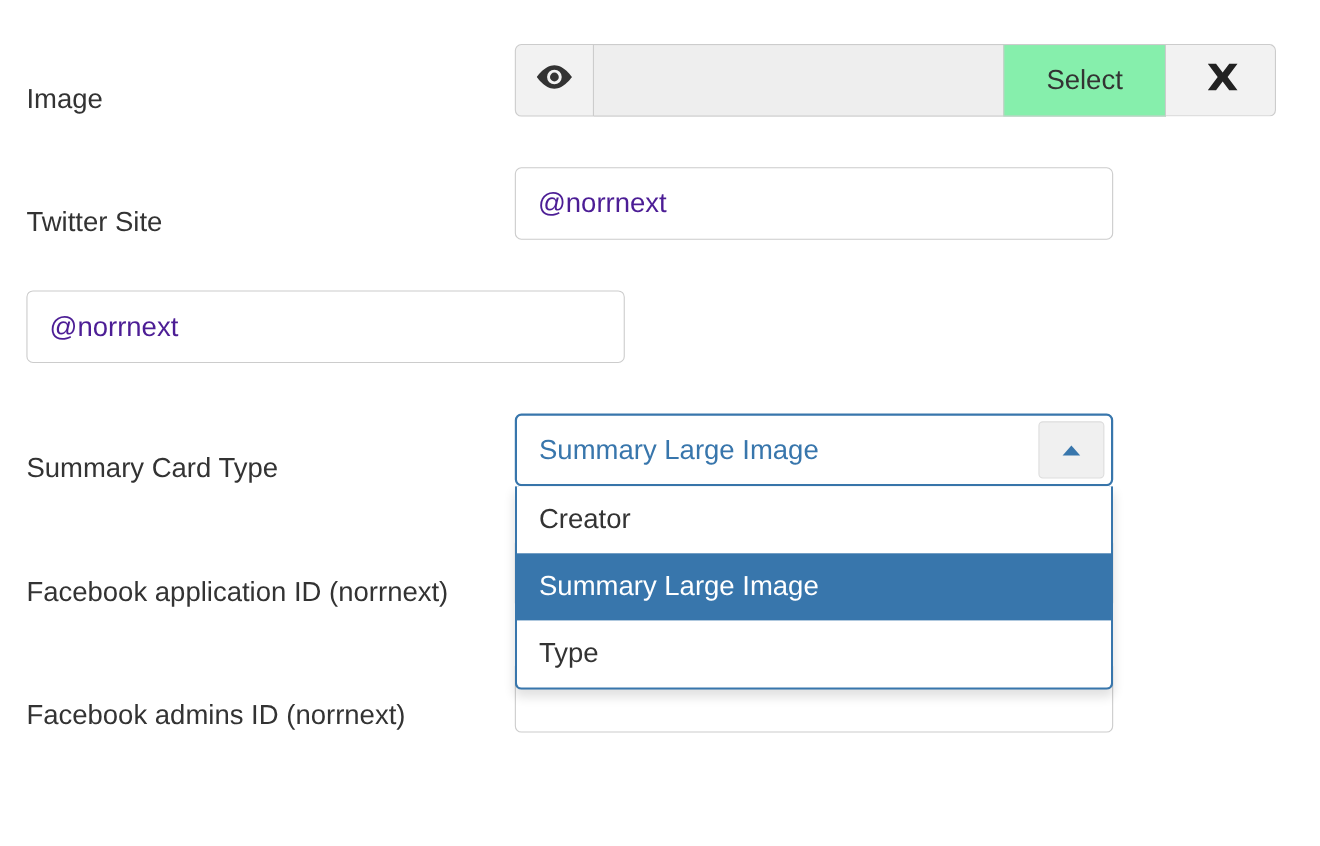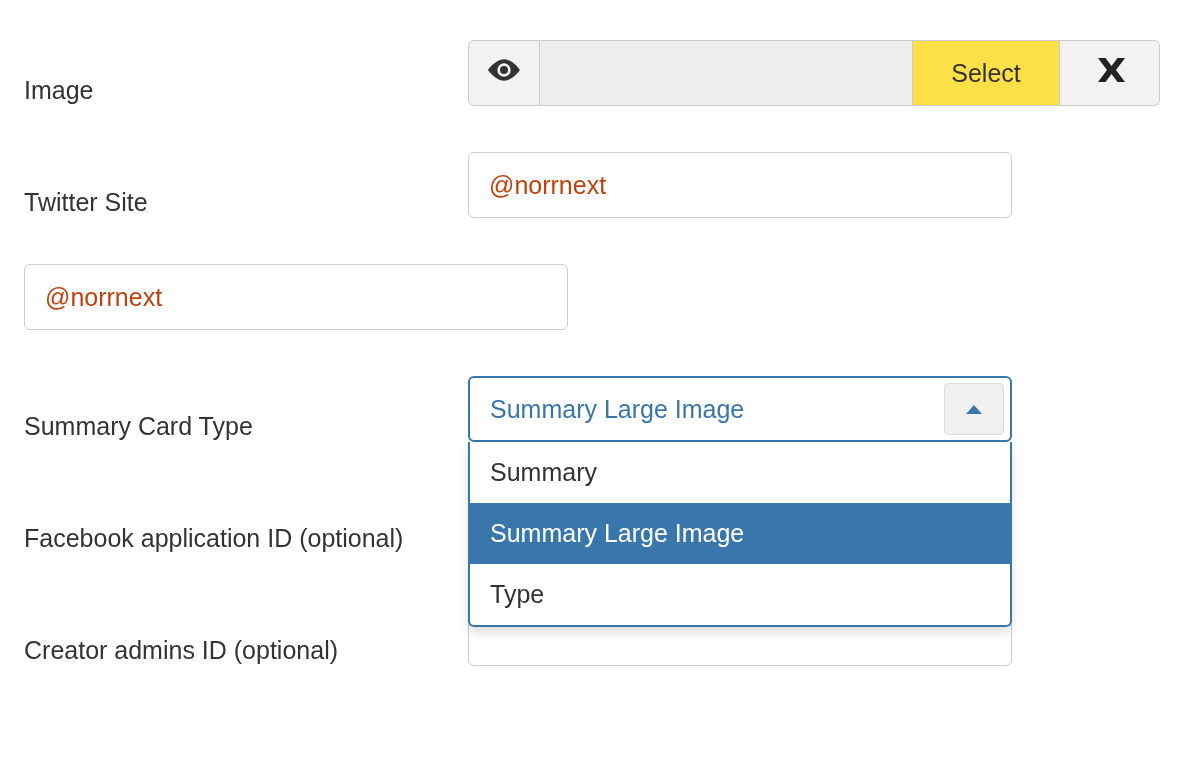--- a/index.html
+++ b/index.html
@@ -51,21 +51,21 @@
     flex: 1 1 auto;
     background: #eeeeee;
     border-top: 1px solid #ccc;
     border-bottom: 1px solid #ccc;
   }
   .image-picker .ip-select {
     width: 148px;
     display: flex;
     align-items: center;
     justify-content: center;
-    background: #fde047;
+    background: #86efac;
     border: 1px solid #ccc;
     font-size: 25px;
     color: #333;
     cursor: pointer;
   }
   .image-picker .ip-clear {
     width: 100px;
     display: flex;
     align-items: center;
     justify-content: center;
@@ -76,21 +76,21 @@
     cursor: pointer;
   }
   
   .text-input {
     width: 544px;
     height: 66px;
     border: 1px solid #ccc;
     border-radius: 6px;
     padding: 0 20px;
     font-size: 25px;
-    color: #c2410c;
+    color: #4c1d95;
     background: #fff;
   }
   .text-input::placeholder { color: #999; }
   
   .dropdown {
     width: 544px;
     position: relative;
   }
   .dropdown-toggle {
     display: flex;
@@ -203,35 +203,35 @@
     <div class="form-label">Summary Card Type</div>
     <div class="form-control-col">
       <div class="dropdown">
         <div class="dropdown-toggle">
           <div class="dd-value">Summary Large Image</div>
           <div class="dd-arrow">
             <span class="caret-up"></span>
           </div>
         </div>
         <div class="dropdown-menu">
-          <div class="dropdown-item">Summary</div>
+          <div class="dropdown-item">Creator</div>
           <div class="dropdown-item selected">Summary Large Image</div>
           <div class="dropdown-item">Type</div>
         </div>
       </div>
     </div>
   </div>
 
   <div class="form-row">
-    <div class="form-label">Facebook application ID (optional)</div>
+    <div class="form-label">Facebook application ID (norrnext)</div>
     <div class="form-control-col">
       <div class="behind-input"></div>
     </div>
   </div>
 
   <div class="form-row" style="margin-bottom:0;">
-    <div class="form-label">Creator admins ID (optional)</div>
+    <div class="form-label">Facebook admins ID (norrnext)</div>
     <div class="form-control-col">
       <input class="text-input" type="text" value="" style="">
     </div>
   </div>
 
 </div>
 
 </body></html>

